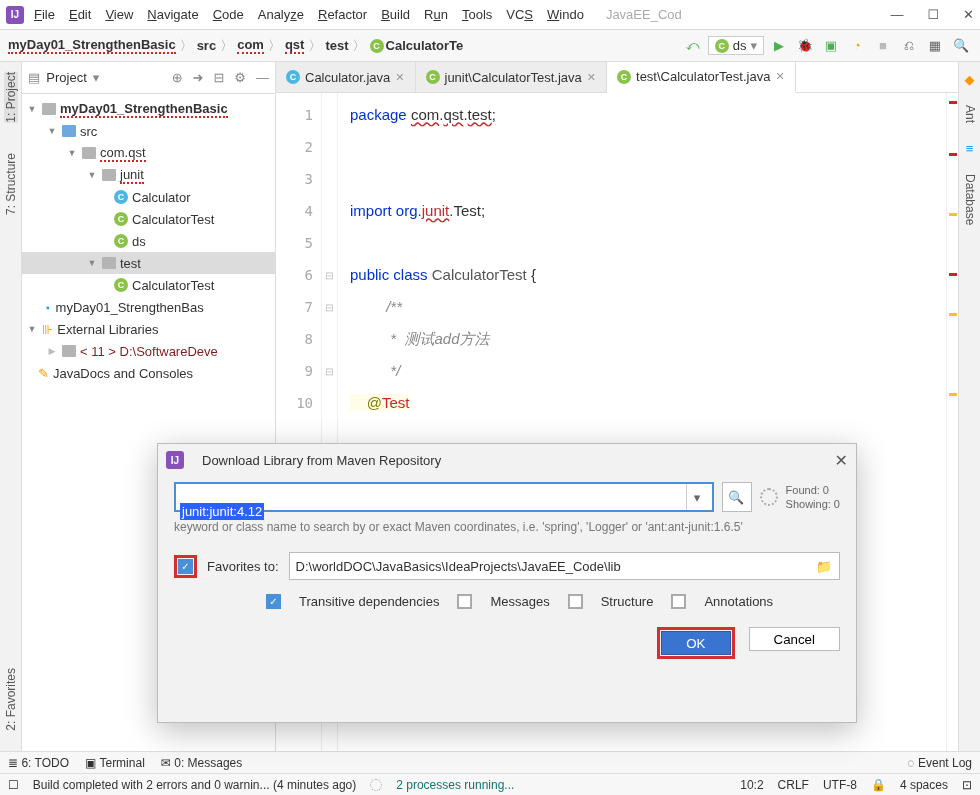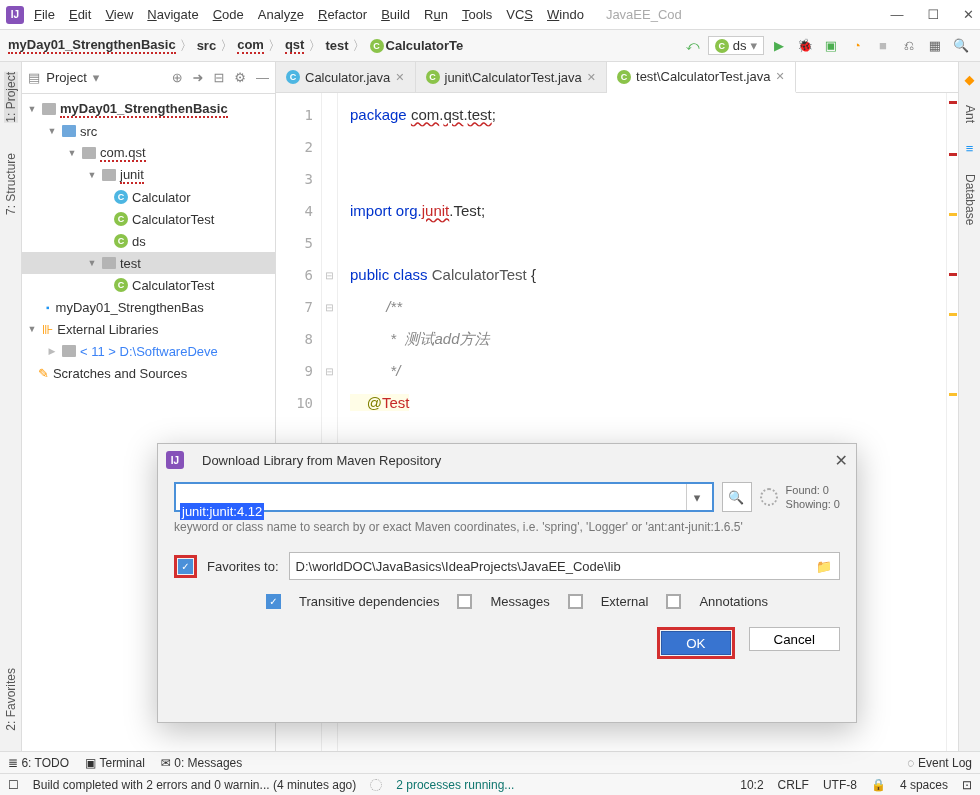--- a/index.html
+++ b/index.html
@@ -211,25 +211,25 @@
           <span>myDay01_StrengthenBas</span>
         </div>
       <div class="tree-node" style="padding-left:4px">
           <span class="chev">▼</span>
           <span style="color:#ff9800">⊪</span>
           <span>External Libraries</span>
         </div>
       <div class="tree-node" style="padding-left:24px">
           <span class="chev" style="color:#bbb">▶</span>
           <span class="folder-icon"></span>
-          <span style="color:#3b82f6">&lt; 11 &gt; D:\SoftwareDeve</span>
+          <span style="color:#7f1d1d">&lt; 11 &gt; D:\SoftwareDeve</span>
         </div>
       <div class="tree-node" style="padding-left:16px">
           <span style="color:#ff9800">✎</span>
-          <span>Scratches and Sources</span>
+          <span>JavaDocs and Consoles</span>
         </div>
     </div>
   </div>
 
   <div class="editor-area">
     <div class="tabs">
       <div class="etab">
           <span class="c-icon">C</span>
           <span>Calculator.java</span>
           <span class="close">✕</span>
@@ -342,21 +342,21 @@
         <span>D:\worldDOC\JavaBasics\IdeaProjects\JavaEE_Code\lib</span>
         <span style="margin-left:auto;color:#aaa">📁</span>
       </div>
     </div>
     <div class="opts-row">
       <span class="chk">✓</span>
         <span>Transitive dependencies</span>
       <span class="chk empty">✓</span>
         <span>Messages</span>
       <span class="chk empty">✓</span>
-        <span>External</span>
+        <span>Structure</span>
       <span class="chk empty">✓</span>
         <span>Annotations</span>
     </div>
     <div class="btns-row">
       <span class="redbox">
           <button class="btn primary">OK</button>
         </span>
       <button class="btn">Cancel</button>
     </div>
   </div>

